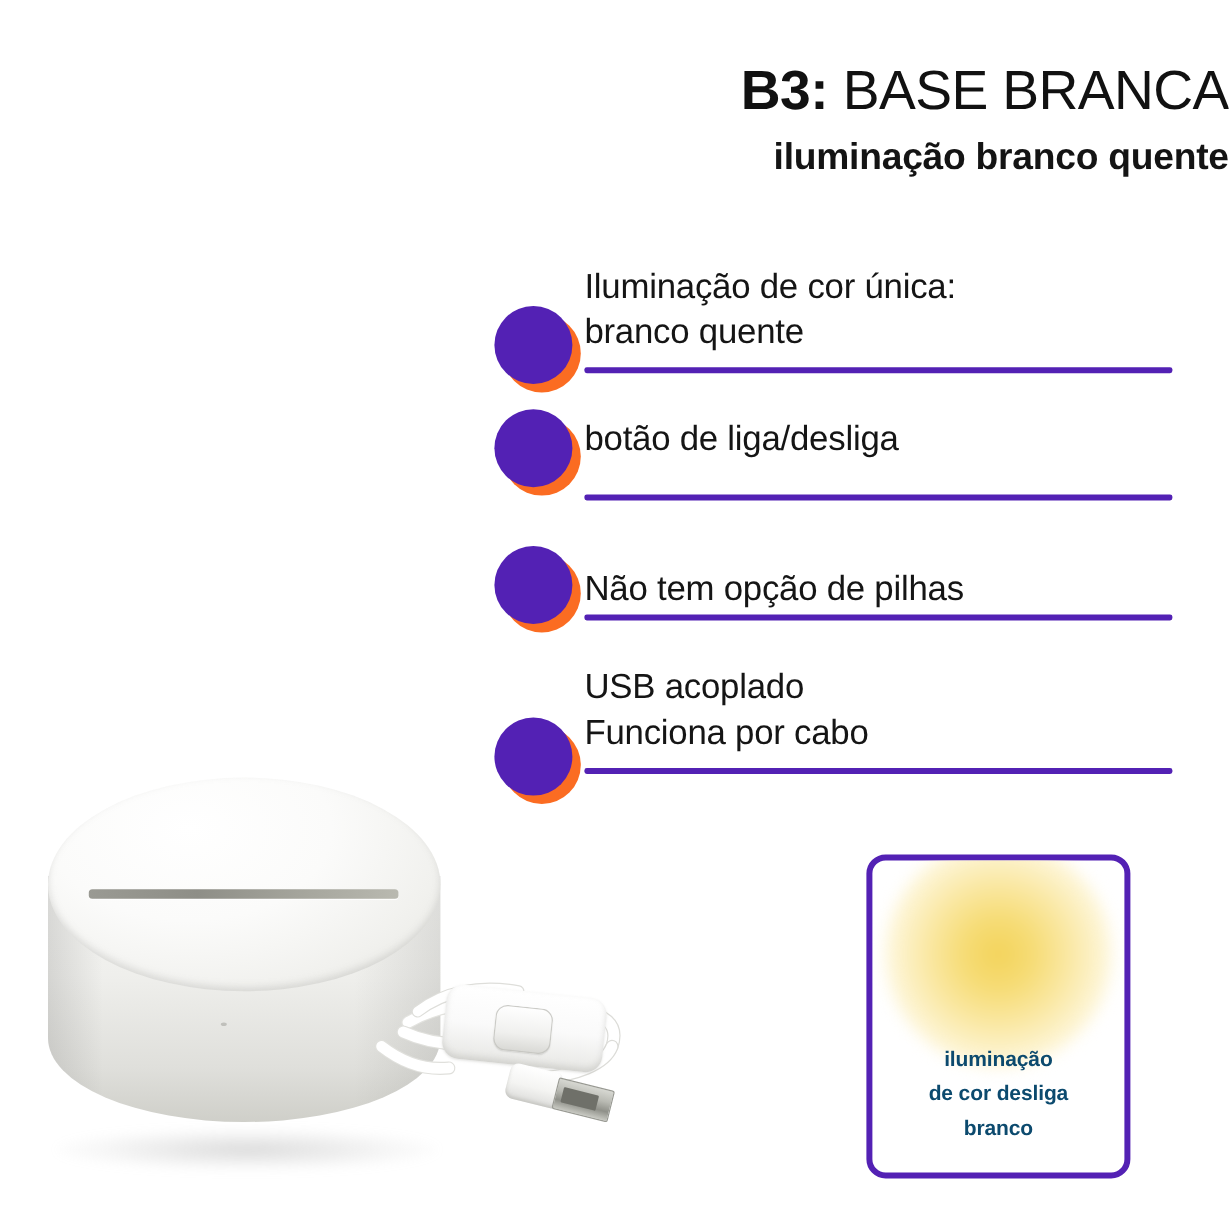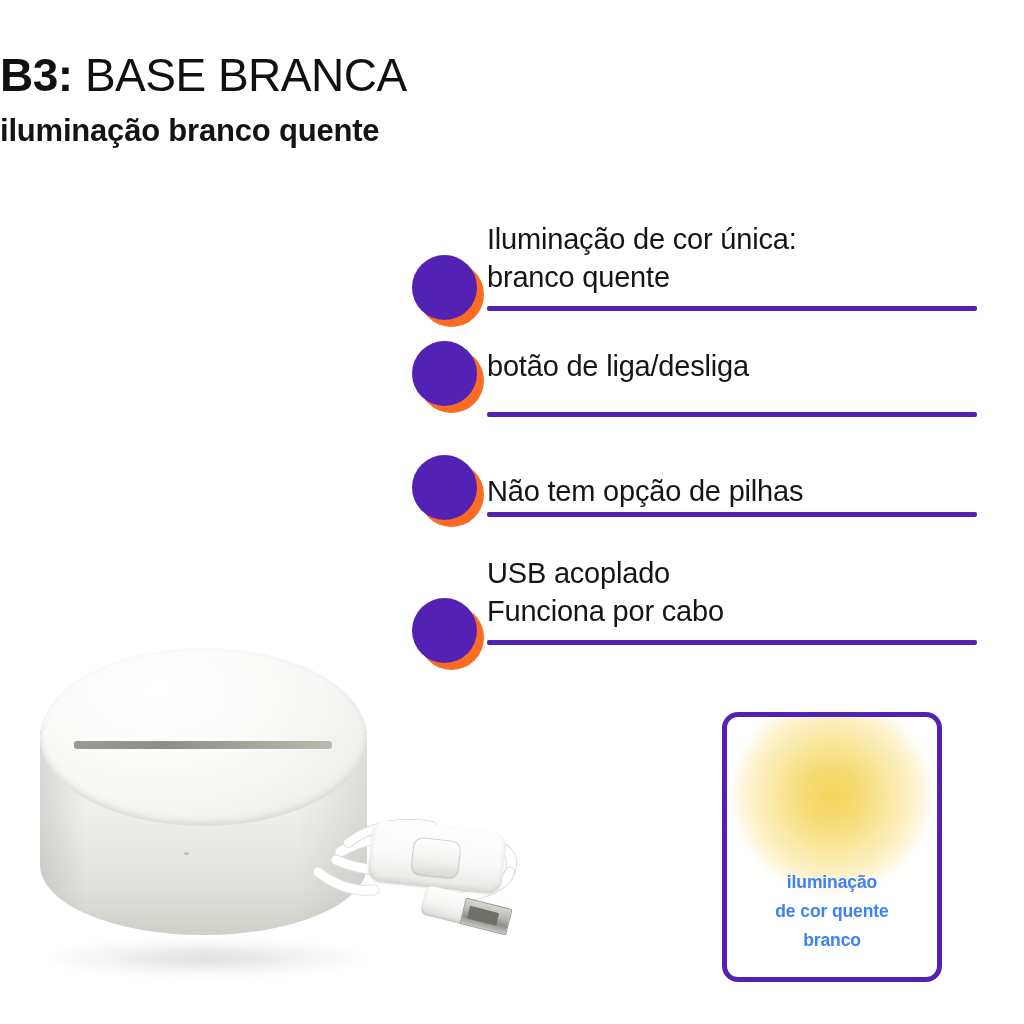--- a/index.html
+++ b/index.html
@@ -21,21 +21,21 @@
     overflow: hidden;
     background: #ffffff;
   }
 
   
   .header {
     position: absolute;
     left: 0;
     top: 46px;
     width: 1024px;
-    text-align: left;
+    text-align: right;
   }
   .title {
     font-size: 46px;
     line-height: 58px;
     letter-spacing: -0.5px;
     color: #111111;
     font-weight: 400;
     white-space: nowrap;
   }
   .title .title-code {
@@ -284,21 +284,21 @@
   }
   .light-card-label {
     position: absolute;
     left: 8px;
     right: 8px;
     bottom: 22px;
     text-align: center;
     font-size: 17.5px;
     line-height: 29px;
     font-weight: 700;
-    color: #3b82f6;
+    color: #0c4a6e;
     letter-spacing: -0.1px;
   }
 </style>
 </head>
 <body>
 
 <div id="page">
 
   <div class="header">
     <div class="title"><span class="title-code">B3:</span><span> BASE BRANCA</span></div>
@@ -386,18 +386,18 @@
     <div class="usb-plug">
       <div class="usb-grip"></div>
       <div class="usb-metal"></div>
     </div>
   </div>
 
   <div class="light-card">
     <div class="light-glow"></div>
     <div class="light-card-label">
       <div>iluminação</div>
-      <div>de cor quente</div>
+      <div>de cor desliga</div>
       <div>branco</div>
     </div>
   </div>
 
 </div>
 
 </body></html>

